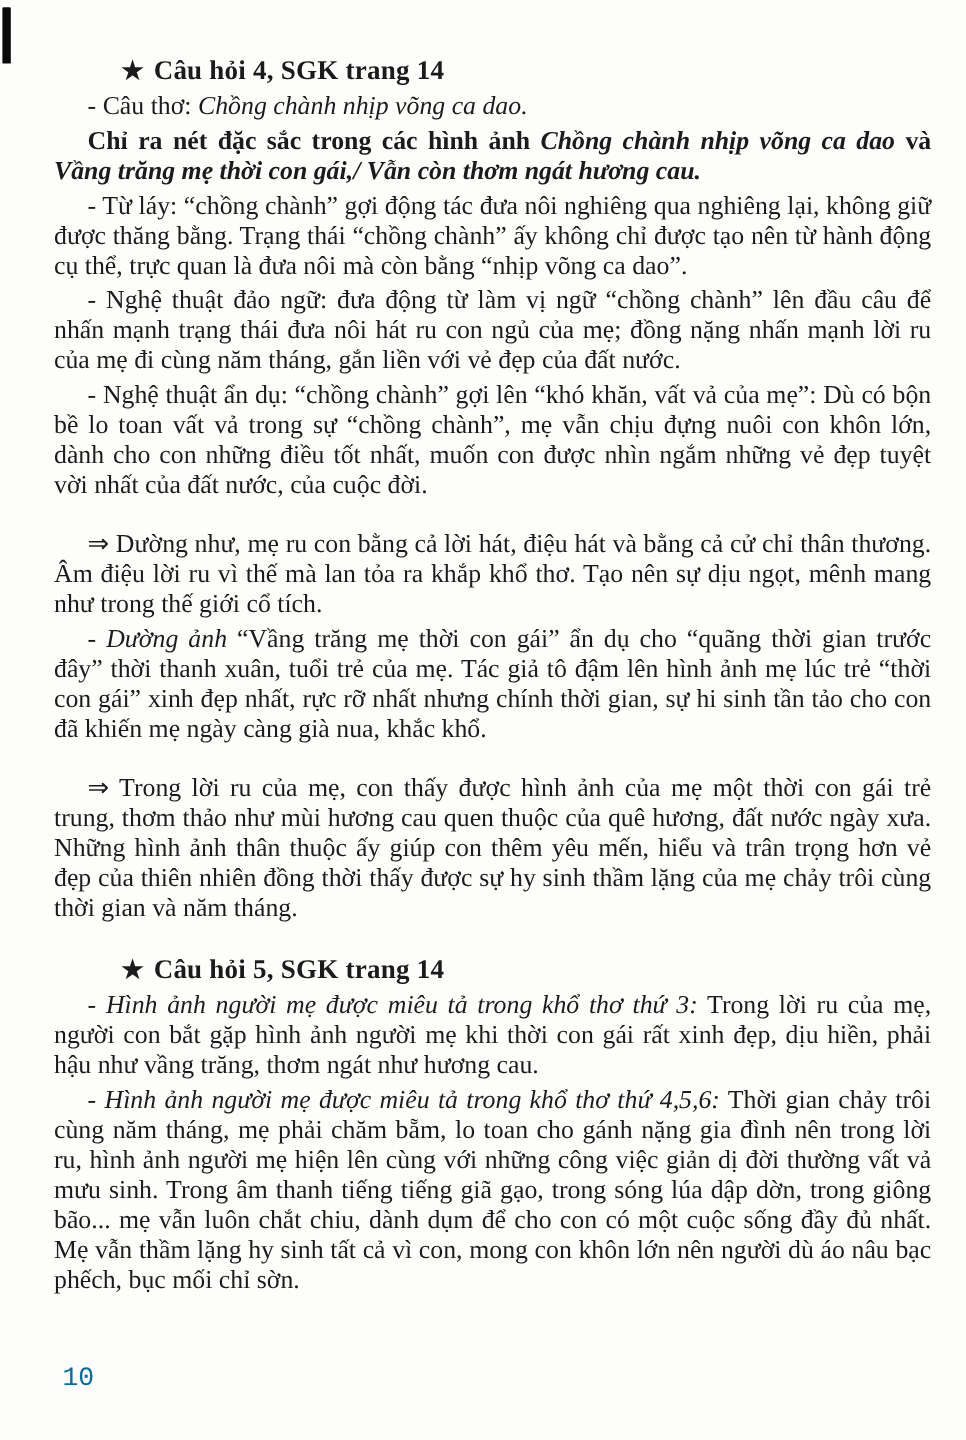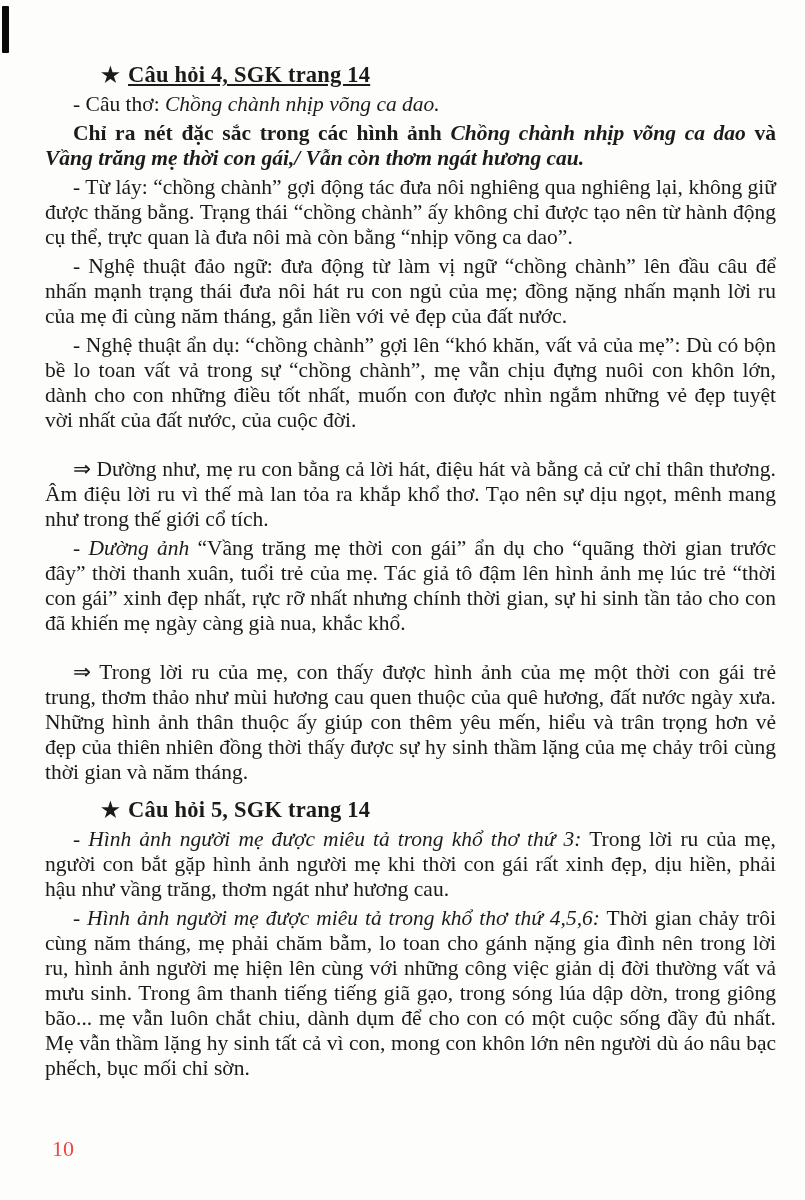--- a/index.html
+++ b/index.html
@@ -19,36 +19,37 @@
   p {
     margin: 0;
     font-size: 21.5px;
     line-height: 25px;
     text-align: justify;
     text-indent: 28px;
   }
   .para { margin-top: 4px; }
   .arrow-para { margin-top: 24px; }
   .heading {
-    margin-top: 12px;
+    margin-top: 26px;
     font-weight: bold;
     font-size: 22.5px;
     text-align: left;
     letter-spacing: 0.2px;
   }
-  .heading:first-child { margin-top: 16px; text-decoration: underline; }
+  .heading:first-child { margin-top: 0; }
   .bold { font-weight: bold; }
   .italic { font-style: italic; }
   .bi { font-weight: bold; font-style: italic; }
   .star { display: inline-block; font-style: normal; margin-right: 8px; font-size: 21px; }
   .page-number {
     position: absolute;
     left: 52px; top: 1136px;
     font-size: 22px;
-    color: #ef4444;
+    color: #0369a1;
+    font-family: Liberation Mono, monospace;
   }
   .scan-mark {
     position: absolute;
     left: 2px; top: 6px;
     width: 7px; height: 47px;
     background: #0a0a0a;
     border-radius: 1px;
   }
 </style>
 </head>

